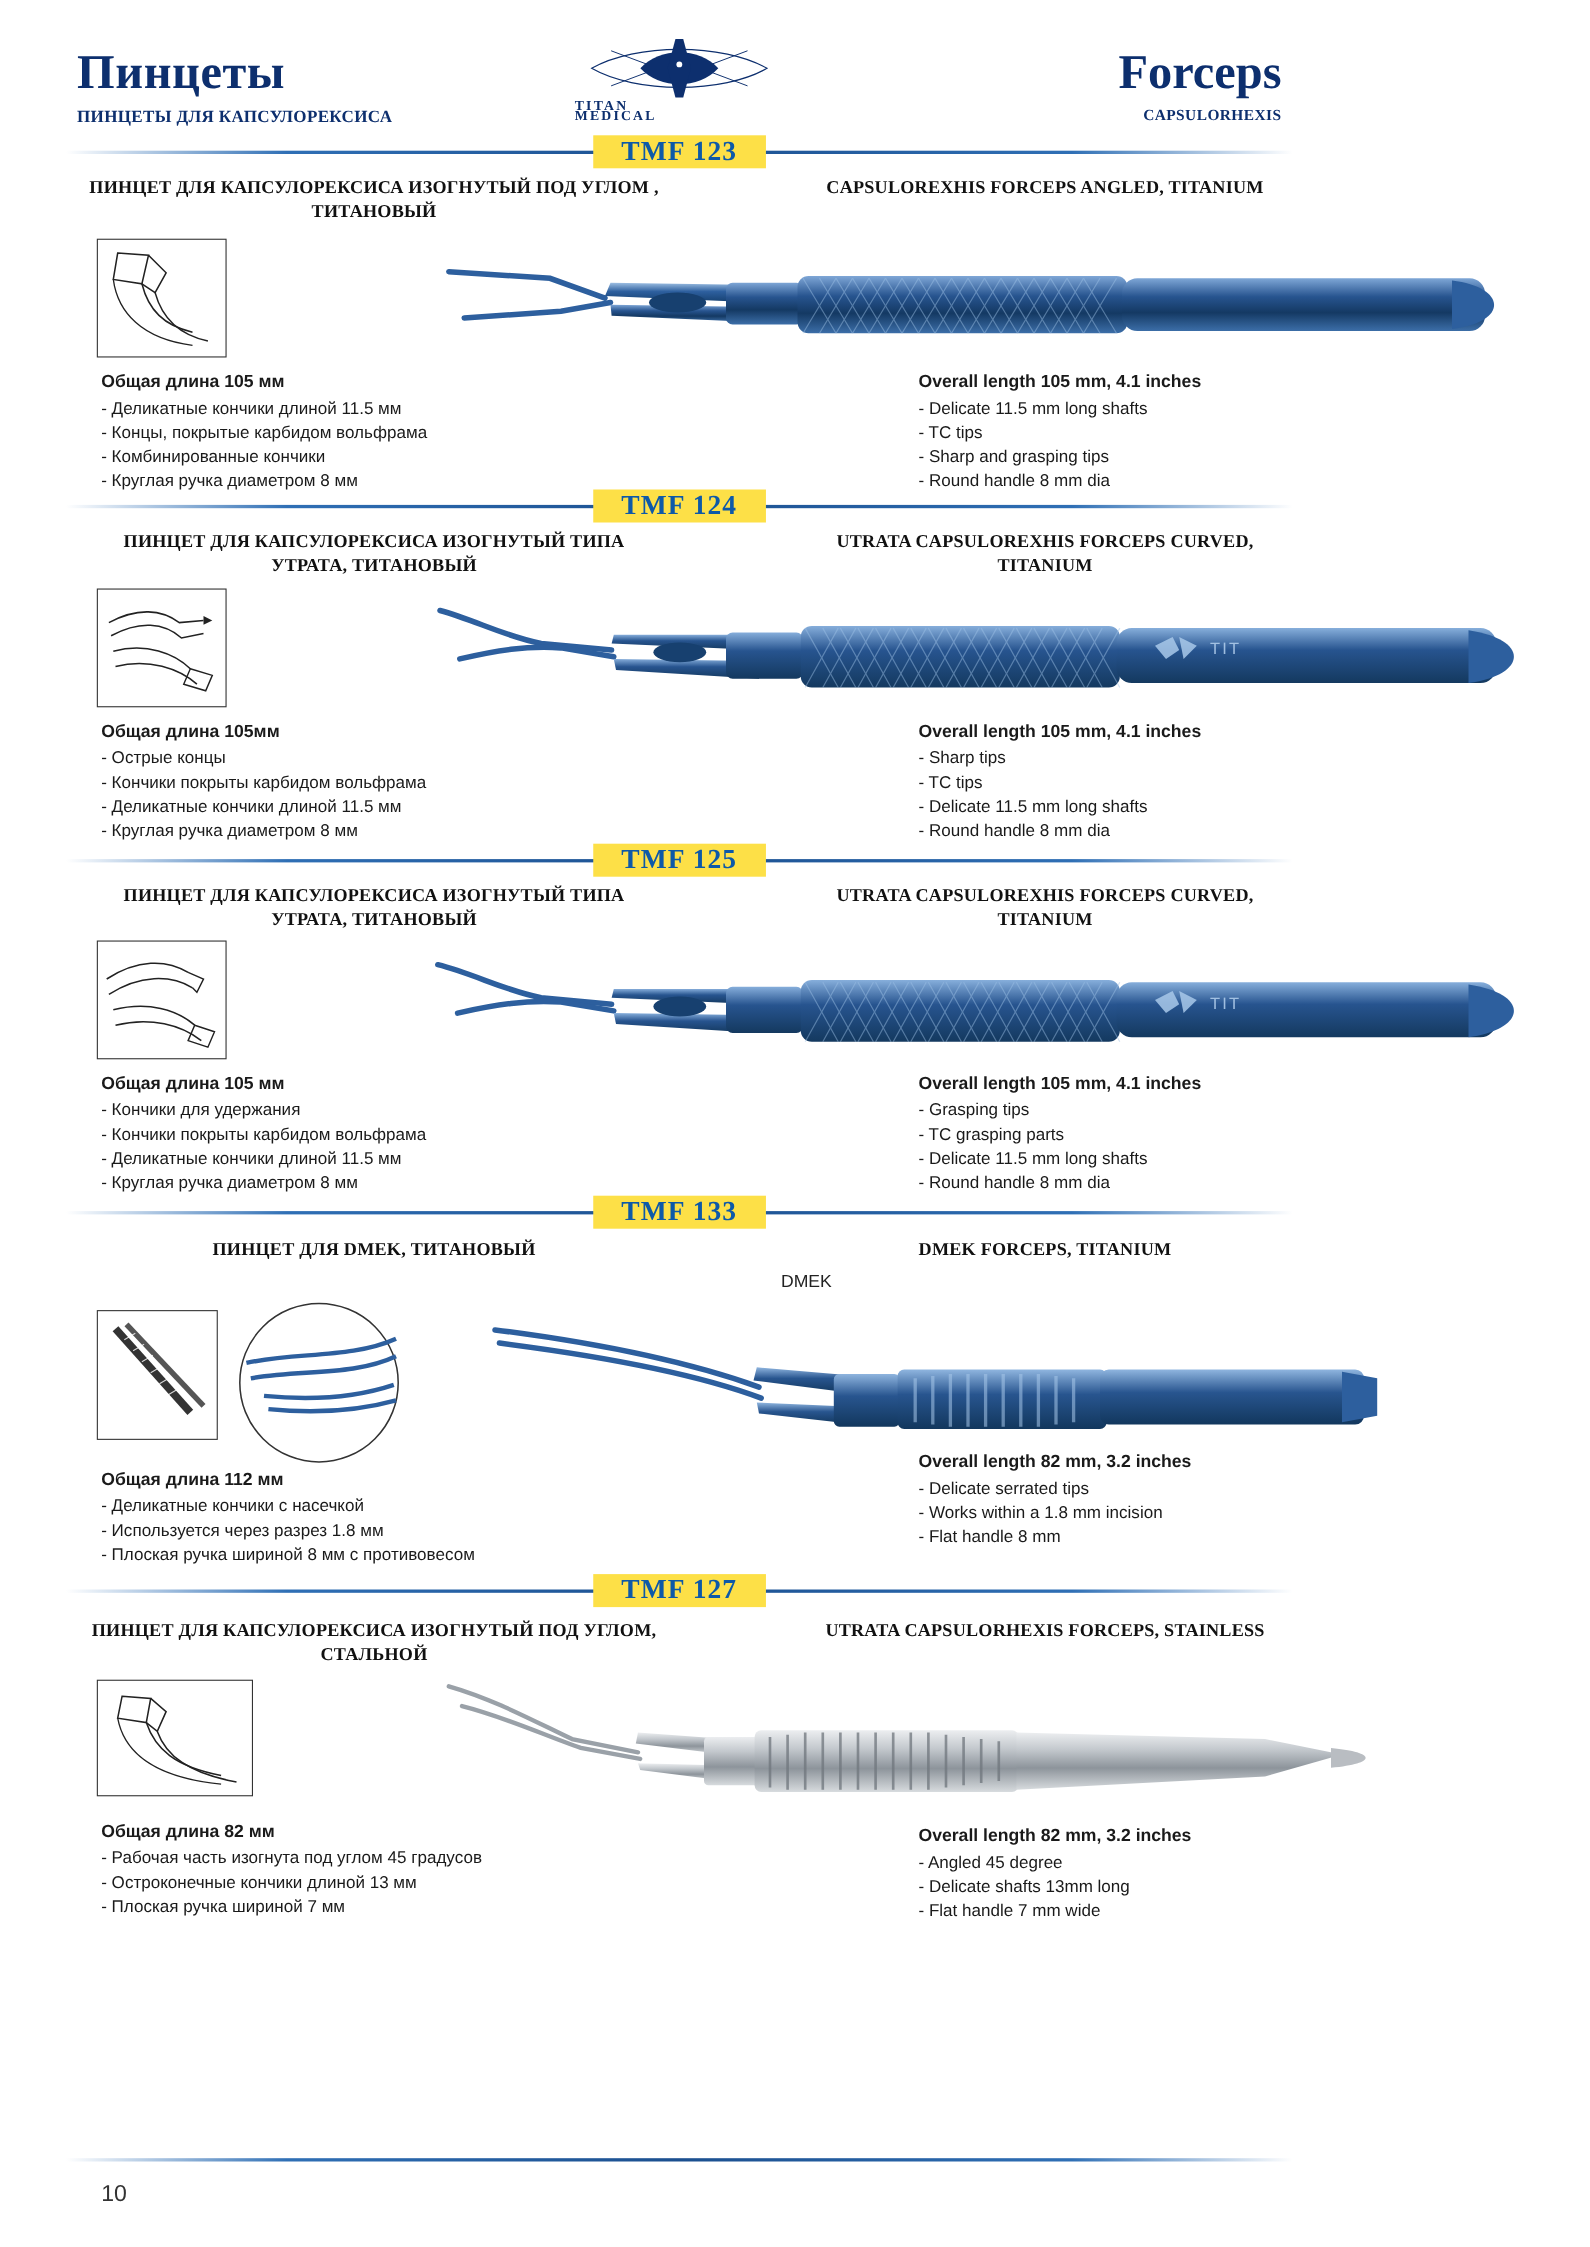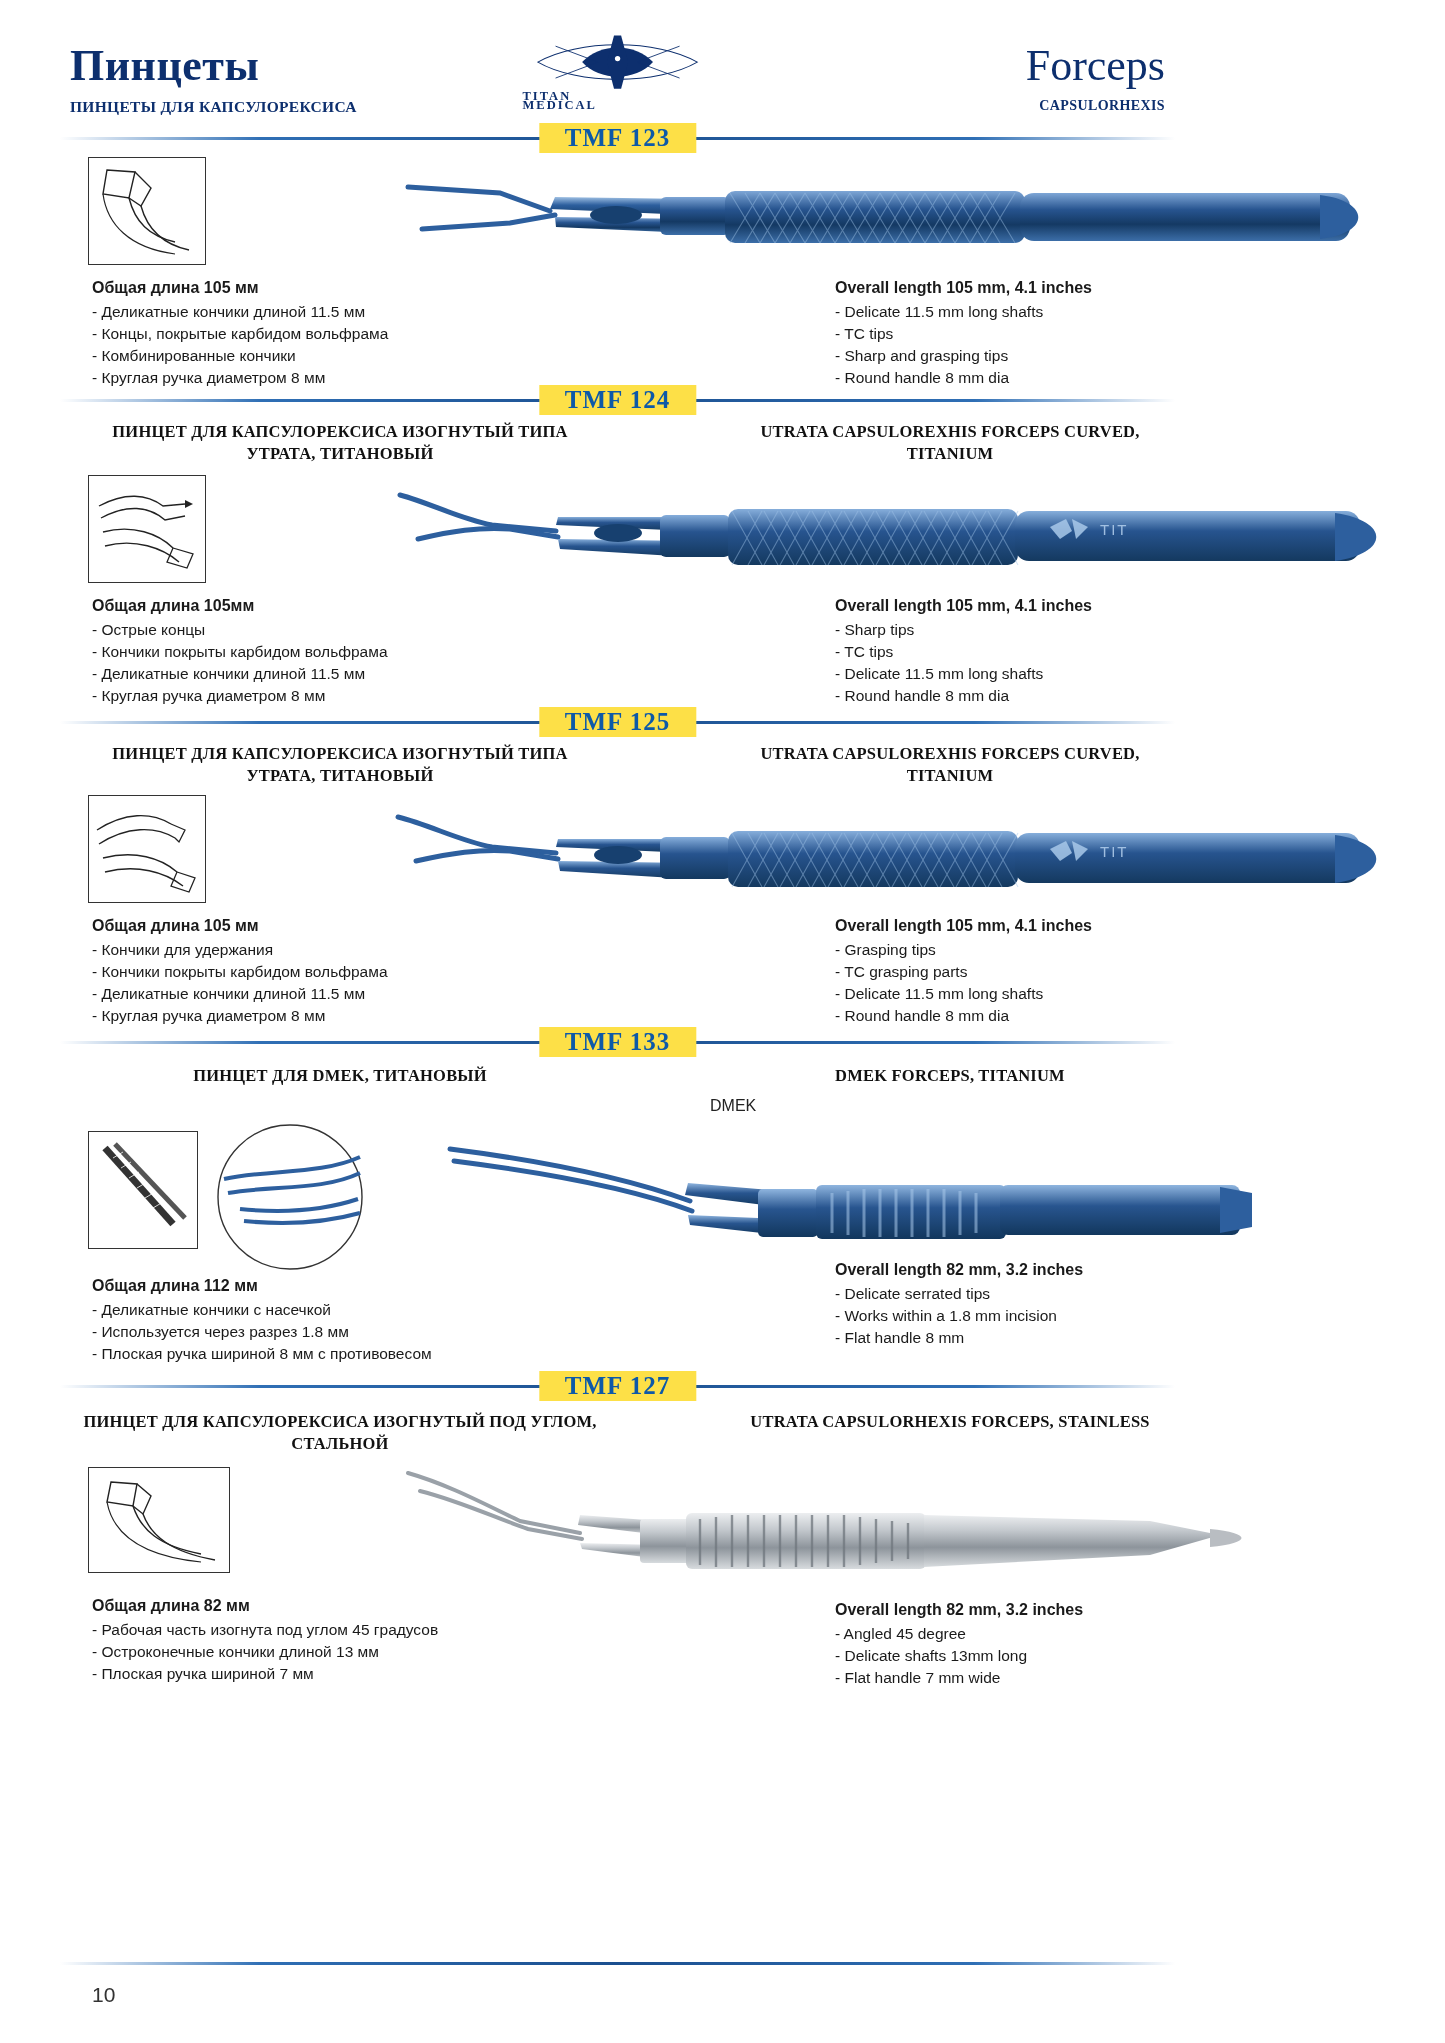--- a/index.html
+++ b/index.html
@@ -49,21 +49,21 @@
     font-weight: bold;
     color: #0d2f6e;
     letter-spacing: 0.3px;
   }
   .title-en {
     position: absolute;
     right: 10px;
     top: 40px;
     font-family: "Liberation Serif", serif;
     font-size: 44px;
-    font-weight: normal;
+    font-weight: bold;
     color: #0d2f6e;
   }
   .subtitle-en {
     position: absolute;
     right: 10px;
     top: 98px;
     font-family: "Liberation Serif", serif;
     font-size: 14px;
     font-weight: bold;
     color: #0d2f6e;
@@ -237,20 +237,24 @@
     <div class="title-en">Forceps</div>
     <div class="subtitle-en">CAPSULORHEXIS</div>
   </div>
 
   <div class="banner" style="margin-top:8px;">
     <div class="bar"></div>
     <div class="code">TMF 123</div>
   </div>
 
   <div class="product">
+    <div class="head-row" style="height:60px;">
+      <div class="name-ru">ПИНЦЕТ ДЛЯ КАПСУЛОРЕКСИСА  ИЗОГНУТЫЙ ПОД УГЛОМ , ТИТАНОВЫЙ</div>
+      <div class="name-en">CAPSULOREXHIS FORCEPS ANGLED,  TITANIUM</div>
+    </div>
 
     <div class="art-area" style="height:120px;">
       <div class="thumb" style="top:4px;width:118px;height:108px;">
         <svg viewBox="0 0 118 108" width="118" height="108">
           <path d="M18 12 L46 14 L40 40 L14 36 Z" fill="none" stroke="#222" stroke-width="1.4"></path>
           <path d="M46 14 L62 30 L52 48 L40 40" fill="none" stroke="#222" stroke-width="1.4"></path>
           <path d="M40 40 C46 64, 60 78, 86 84" fill="none" stroke="#222" stroke-width="1.4"></path>
           <path d="M52 48 C58 70, 72 86, 100 92" fill="none" stroke="#222" stroke-width="1.4"></path>
           <path d="M14 36 C18 66, 40 90, 86 96" fill="none" stroke="#222" stroke-width="1.2"></path>
         </svg>

